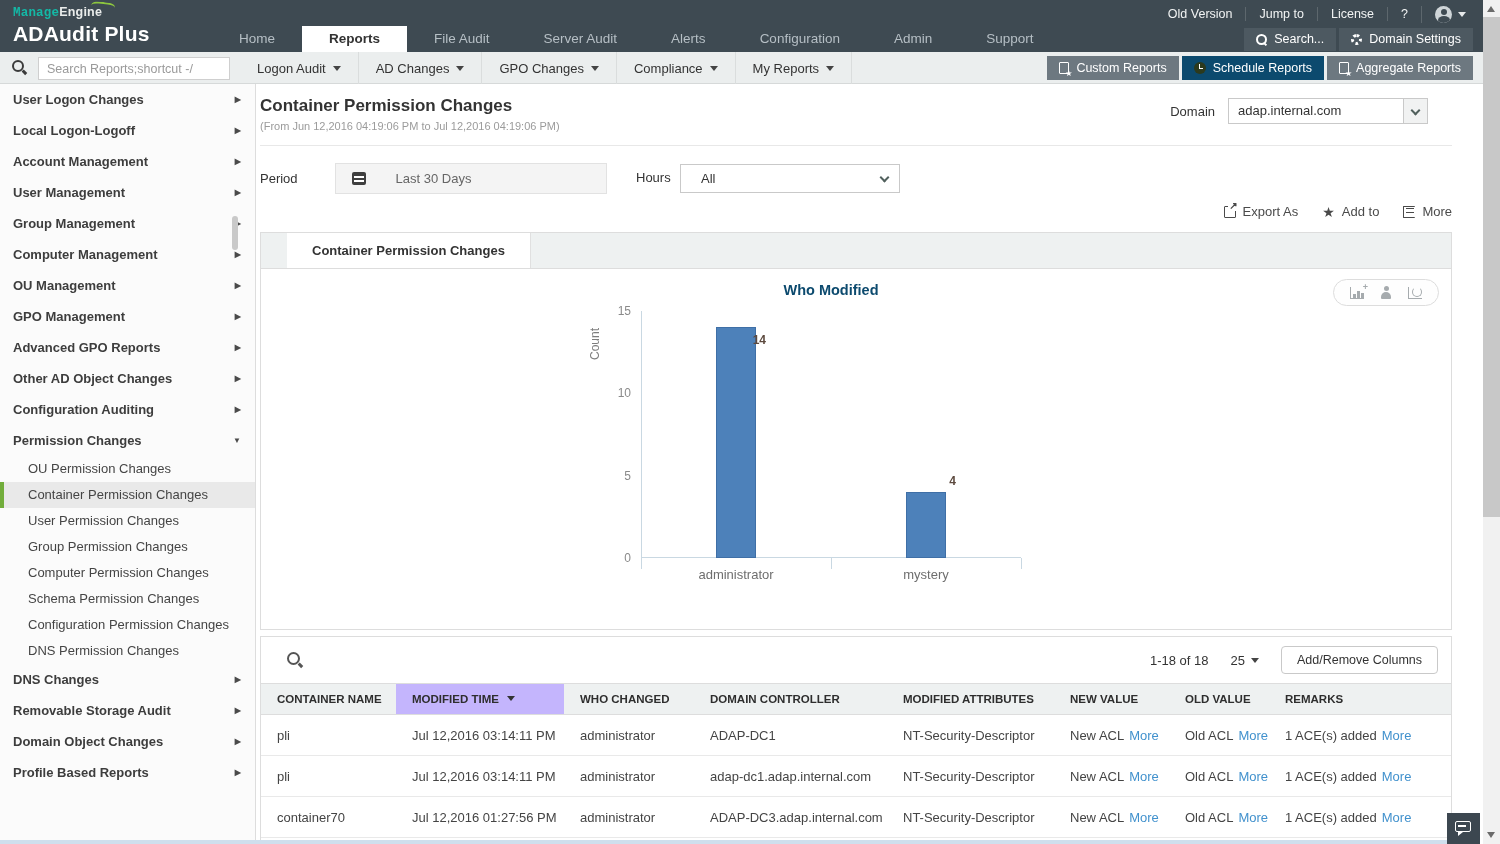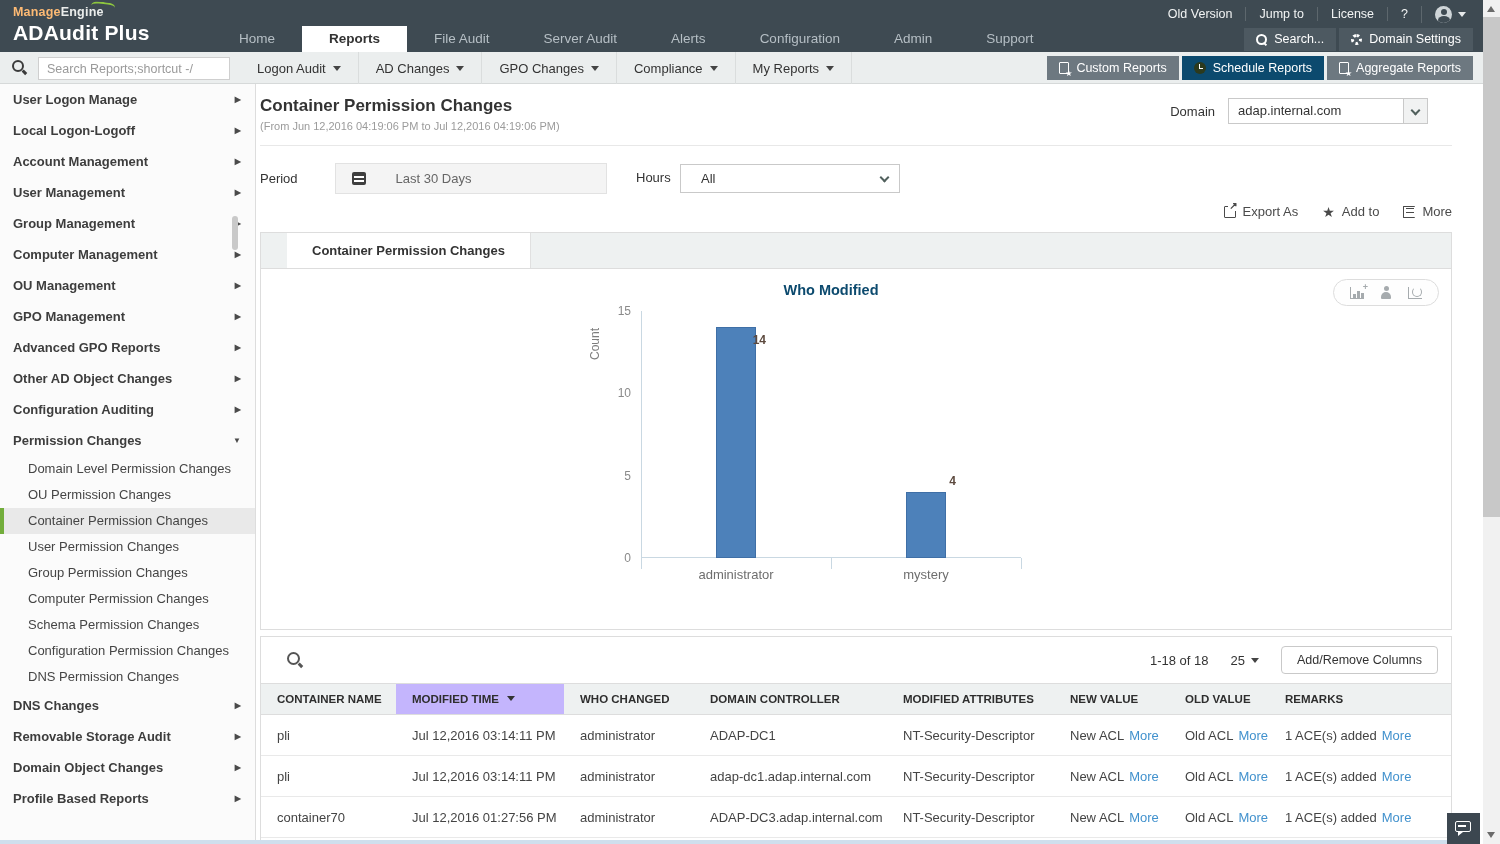--- a/index.html
+++ b/index.html
@@ -3,21 +3,21 @@
 <meta charset="utf-8">
 <style>
   * { margin:0; padding:0; box-sizing:border-box; }
   body { font-family:"Liberation Sans", sans-serif; background:#fff; }
   #wrap { position:relative; width:1500px; height:844px; overflow:hidden; background:#fff; }
 
   
   #hdr { position:absolute; left:0; top:0; width:1500px; height:52px; background:#3e4a52; }
   #logo { position:absolute; left:13px; top:5px; }
   #logo .brand { font-size:12.5px; font-weight:bold; letter-spacing:.2px; }
-  #logo .brand .mg { color:#fdba74; }
+  #logo .brand .mg { color:#14b8a6;font-family:Liberation Mono, monospace; }
   #logo .brand .en { color:#e9eceb; }
   #logo .swoosh { position:absolute; left:78px; top:-3px; width:24px; height:9px; border-top:2px solid #8dc63f; border-radius:50%/80%; transform:rotate(6deg); }
   #logo .product { color:#fff; font-size:21px; font-weight:bold; margin-top:2px; letter-spacing:.2px; }
   #nav { position:absolute; left:212px; top:26px; height:26px; display:flex; }
   .nav-item { padding:0 27px; line-height:26px; font-size:13.5px; color:#b6bfc5; cursor:pointer; white-space:nowrap; }
   .nav-item.active { background:#fff; color:#333; font-weight:bold; }
   #quick { position:absolute; right:34px; top:4px; display:flex; align-items:center; height:20px; }
   .qlink { color:#f2f4f4; font-size:12.5px; padding:0 13px; line-height:14px; border-left:1px solid rgba(255,255,255,.16); cursor:pointer; white-space:nowrap; }
   .qlink:first-child { border-left:none; }
   #avatar-box { display:flex; align-items:center; gap:6px; padding-left:13px; border-left:1px solid rgba(255,255,255,.16); cursor:pointer; }
@@ -223,21 +223,21 @@
         </button>
         <button class="act-btn" style="background: rgb(109, 120, 128);">
           <span class="ic-report"></span>
           <span>Aggregate Reports</span>
         </button>
       </div>
   </div>
 
   <div id="side">
       <div class="side-item">
-        <span>User Logon Manage</span>
+        <span>User Logon Changes</span>
         <span class="side-arrow">▶</span>
       </div>
       <div class="side-item">
         <span>Local Logon-Logoff</span>
         <span class="side-arrow">▶</span>
       </div>
       <div class="side-item">
         <span>Account Management</span>
         <span class="side-arrow">▶</span>
       </div>
@@ -270,21 +270,20 @@
         <span class="side-arrow">▶</span>
       </div>
       <div class="side-item">
         <span>Configuration Auditing</span>
         <span class="side-arrow">▶</span>
       </div>
       <div class="side-item">
         <span>Permission Changes</span>
         <span class="side-arrow">▼</span>
       </div>
-      <div class="side-sub">Domain Level Permission Changes</div>
       <div class="side-sub">OU Permission Changes</div>
       <div class="side-sub selected">Container Permission Changes</div>
       <div class="side-sub">User Permission Changes</div>
       <div class="side-sub">Group Permission Changes</div>
       <div class="side-sub">Computer Permission Changes</div>
       <div class="side-sub">Schema Permission Changes</div>
       <div class="side-sub">Configuration Permission Changes</div>
       <div class="side-sub">DNS Permission Changes</div>
       <div class="side-item">
         <span>DNS Changes</span>

